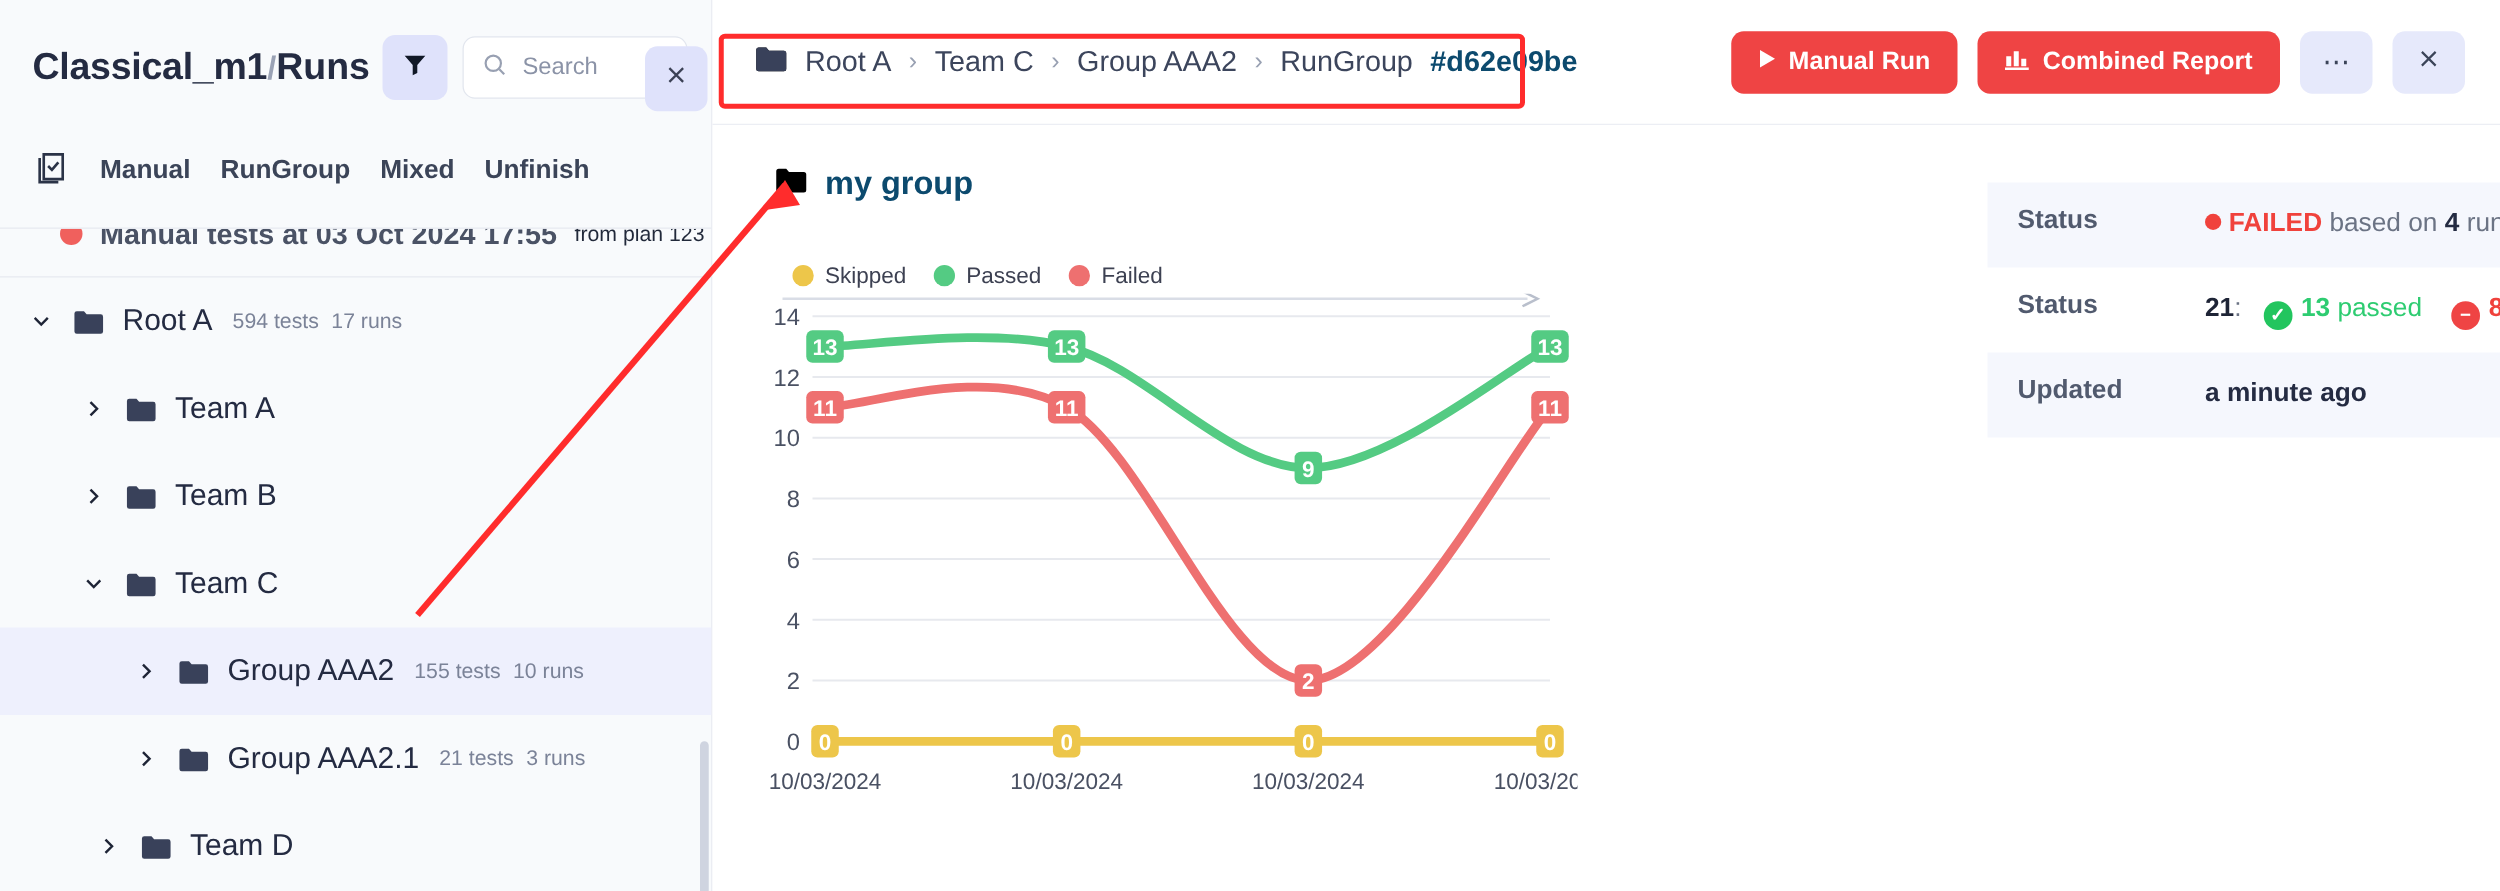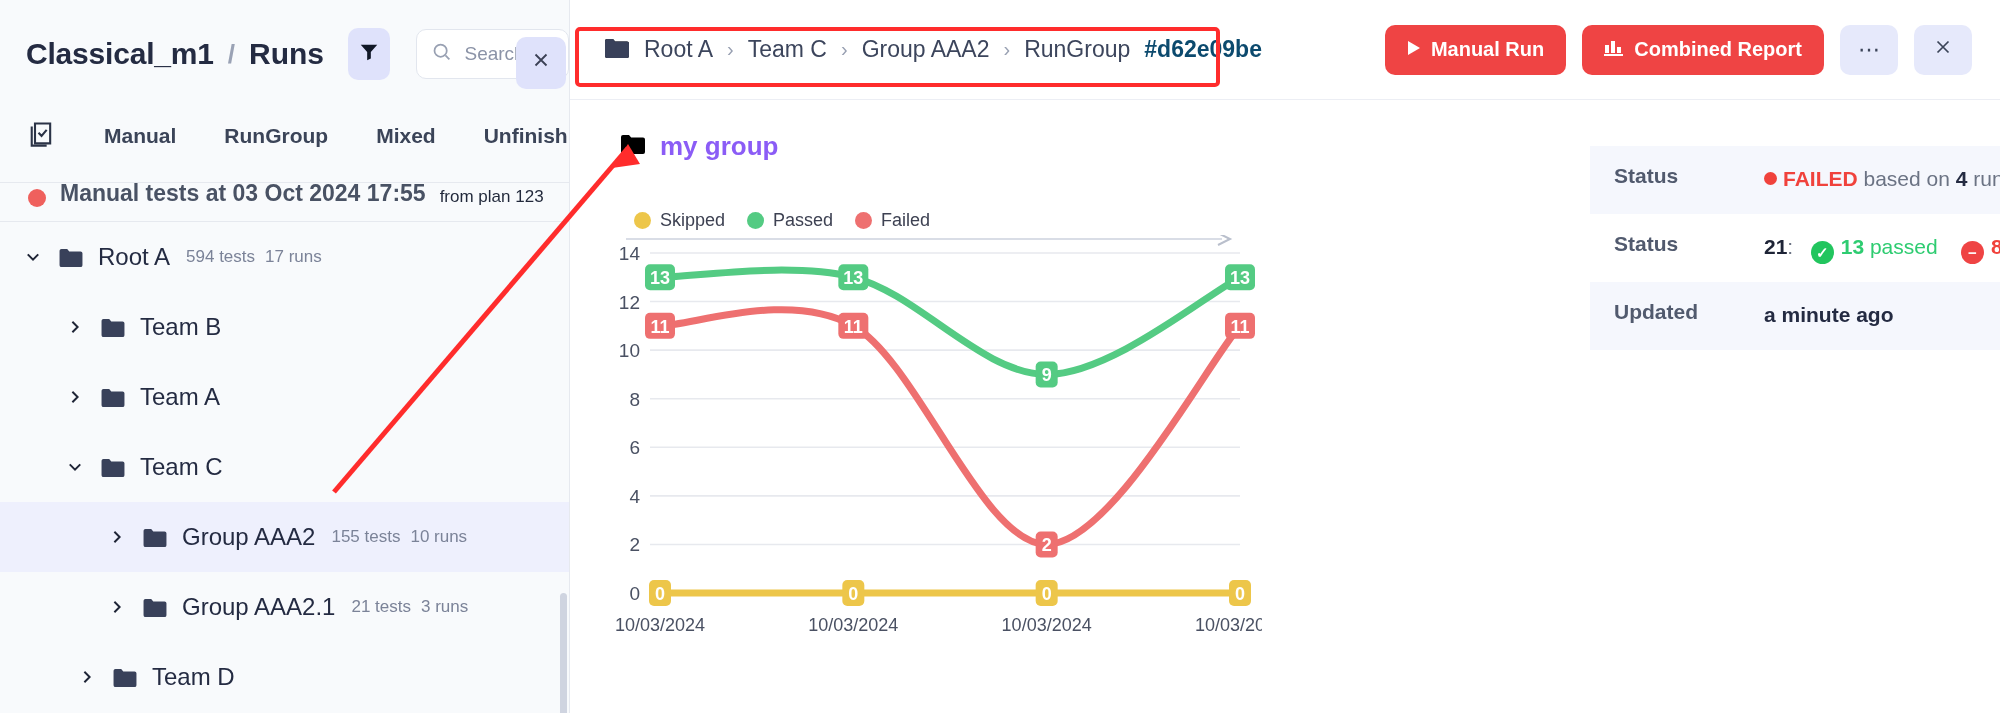--- a/index.html
+++ b/index.html
@@ -15,21 +15,20 @@
   .left-panel {
     position: absolute; left: 0; top: 0;
     width: 570px; height: 713px;
     background: #f8fafc;
     border-right: 1px solid #e6e9ef;
     overflow: hidden;
   }
   .lp-header {
     display: flex; align-items: center;
     padding: 28px 0 0 26px;
-    gap: 14px;
   }
   .crumb-title { font-size: 30px; font-weight: 700; color: #242b42; letter-spacing: -.2px; }
   .crumb-sep { font-size: 26px; font-weight: 600; color: #9aa2b5; }
   .crumb-cur { font-size: 30px; font-weight: 700; color: #242b42; }
   .filter-btn {
     width: 52px; height: 52px; border-radius: 10px;
     background: #dfe2fb; display: flex; align-items: center; justify-content: center;
     margin-left: 10px;
   }
   .search-box {
@@ -41,36 +40,36 @@
     font-size: 19px; color: #8b93a7;
   }
   .search-clear {
     position: absolute; left: 516px; top: 37px;
     width: 50px; height: 52px; border-radius: 10px;
     background: #dfe2fb; display: flex; align-items: center; justify-content: center;
     color: #3b4155; font-size: 24px;
   }
 
   .tabs-row {
-    display: flex; align-items: center; gap: 48px;
+    display: flex; align-items: center; gap: 24px;
     padding: 40px 0 0 28px;
     height: 72px;
   }
   .tab-label { font-size: 21px; font-weight: 700; color: #3b4458; white-space: nowrap; }
   .tabs-underline {
     position: absolute; left: 0; top: 182px; width: 570px; height: 1px; background: #e6e9ef;
   }
 
   .tree {
     position: absolute; top: 183px; left: 0; width: 570px; bottom: 0;
     overflow: hidden;
   }
   .cut-row {
-    display: flex; align-items: flex-end; gap: 14px;
-    padding-left: 28px; height: 24px;
+    display: flex; align-items: center; gap: 14px;
+    padding-left: 48px; height: 24px;
     overflow: hidden; opacity: .92;
   }
   .cut-row .dot { width: 18px; height: 18px; border-radius: 50%; background: #ef5350; margin-top: -16px;}
   .cut-row .txt {
     font-size: 23px; font-weight: 700; color: #3b4458; white-space: nowrap;
     margin-top: -16px;
   }
   .cut-row .sub { font-size: 17px; color: #0f172a; margin-top: -14px; }
   .cut-divider { width: 570px; height: 1px; background: #e6e9ef; margin-top: 14px; }
 
@@ -112,21 +111,21 @@
   .btn-ghost {
     background: #e6e9fb; border-radius: 10px; height: 50px; width: 58px;
     display: flex; align-items: center; justify-content: center;
     color: #3b4458; font-size: 22px;
   }
 
   .body-area { display: flex; padding: 0; }
 
   .chart-col { width: 700px; position: relative; padding: 22px 0 0 28px; }
   .group-title-row { display: flex; align-items: center; gap: 14px; height: 48px; padding-left: 22px; }
-  .group-title { font-size: 26px; font-weight: 700; color: #8b5cf6; }
+  .group-title { font-size: 26px; font-weight: 700; color: #0c4a6e; }
 
   .legend { display: flex; align-items: center; gap: 22px; padding: 40px 0 0 36px; }
   .legend-item { display: flex; align-items: center; gap: 9px; font-size: 18px; color: #3d4152; }
   .legend-dot { width: 17px; height: 17px; border-radius: 50%; display: inline-block; }
 
   .chart-svg-wrap { position: relative; margin-top: 4px; margin-left: 4px; }
 
   .info-col { position: absolute; left: 1020px; top: 146px; width: 700px; }
   .info-row { display: flex; align-items: flex-start; min-height: 68px; padding: 18px 24px; }
   .info-row.alt { background: #f5f7fd; }
@@ -236,34 +235,34 @@
             <span class="chev">
               <svg width="18" height="18" viewBox="0 0 24 24" stroke="#1e2436" stroke-width="2.6" fill="none">
                 <path d="M8.5 5 L15.5 12 L8.5 19"></path>
               </svg>
             </span>
             <span class="folder">
               <svg width="26" height="21" viewBox="0 0 26 22">
                 <path d="M1 4a2 2 0 0 1 2-2h6l2.2 2.6H23a2 2 0 0 1 2 2V19a2 2 0 0 1-2 2H3a2 2 0 0 1-2-2Z" fill="#39415a"></path>
               </svg>
             </span>
+            <span class="node-label">Team A</span>
+          </div>
+          <div class="node" style="padding-left: 62px;">
+            <span class="chev">
+              <svg width="18" height="18" viewBox="0 0 24 24" stroke="#1e2436" stroke-width="2.6" fill="none">
+                <path d="M8.5 5 L15.5 12 L8.5 19"></path>
+              </svg>
+            </span>
+            <span class="folder">
+              <svg width="26" height="21" viewBox="0 0 26 22">
+                <path d="M1 4a2 2 0 0 1 2-2h6l2.2 2.6H23a2 2 0 0 1 2 2V19a2 2 0 0 1-2 2H3a2 2 0 0 1-2-2Z" fill="#39415a"></path>
+              </svg>
+            </span>
             <span class="node-label">Team B</span>
-          </div>
-          <div class="node" style="padding-left: 62px;">
-            <span class="chev">
-              <svg width="18" height="18" viewBox="0 0 24 24" stroke="#1e2436" stroke-width="2.6" fill="none">
-                <path d="M8.5 5 L15.5 12 L8.5 19"></path>
-              </svg>
-            </span>
-            <span class="folder">
-              <svg width="26" height="21" viewBox="0 0 26 22">
-                <path d="M1 4a2 2 0 0 1 2-2h6l2.2 2.6H23a2 2 0 0 1 2 2V19a2 2 0 0 1-2 2H3a2 2 0 0 1-2-2Z" fill="#39415a"></path>
-              </svg>
-            </span>
-            <span class="node-label">Team A</span>
           </div>
           <div class="node" style="padding-left: 62px;">
             <span class="chev">
               <svg width="18" height="18" viewBox="0 0 24 24" stroke="#1e2436" stroke-width="2.6" fill="none">
                 <path d="M5 8.5 L12 15.5 L19 8.5"></path>
               </svg>
             </span>
             <span class="folder">
               <svg width="26" height="21" viewBox="0 0 26 22">
                 <path d="M1 4a2 2 0 0 1 2-2h6l2.2 2.6H23a2 2 0 0 1 2 2V19a2 2 0 0 1-2 2H3a2 2 0 0 1-2-2Z" fill="#39415a"></path>

